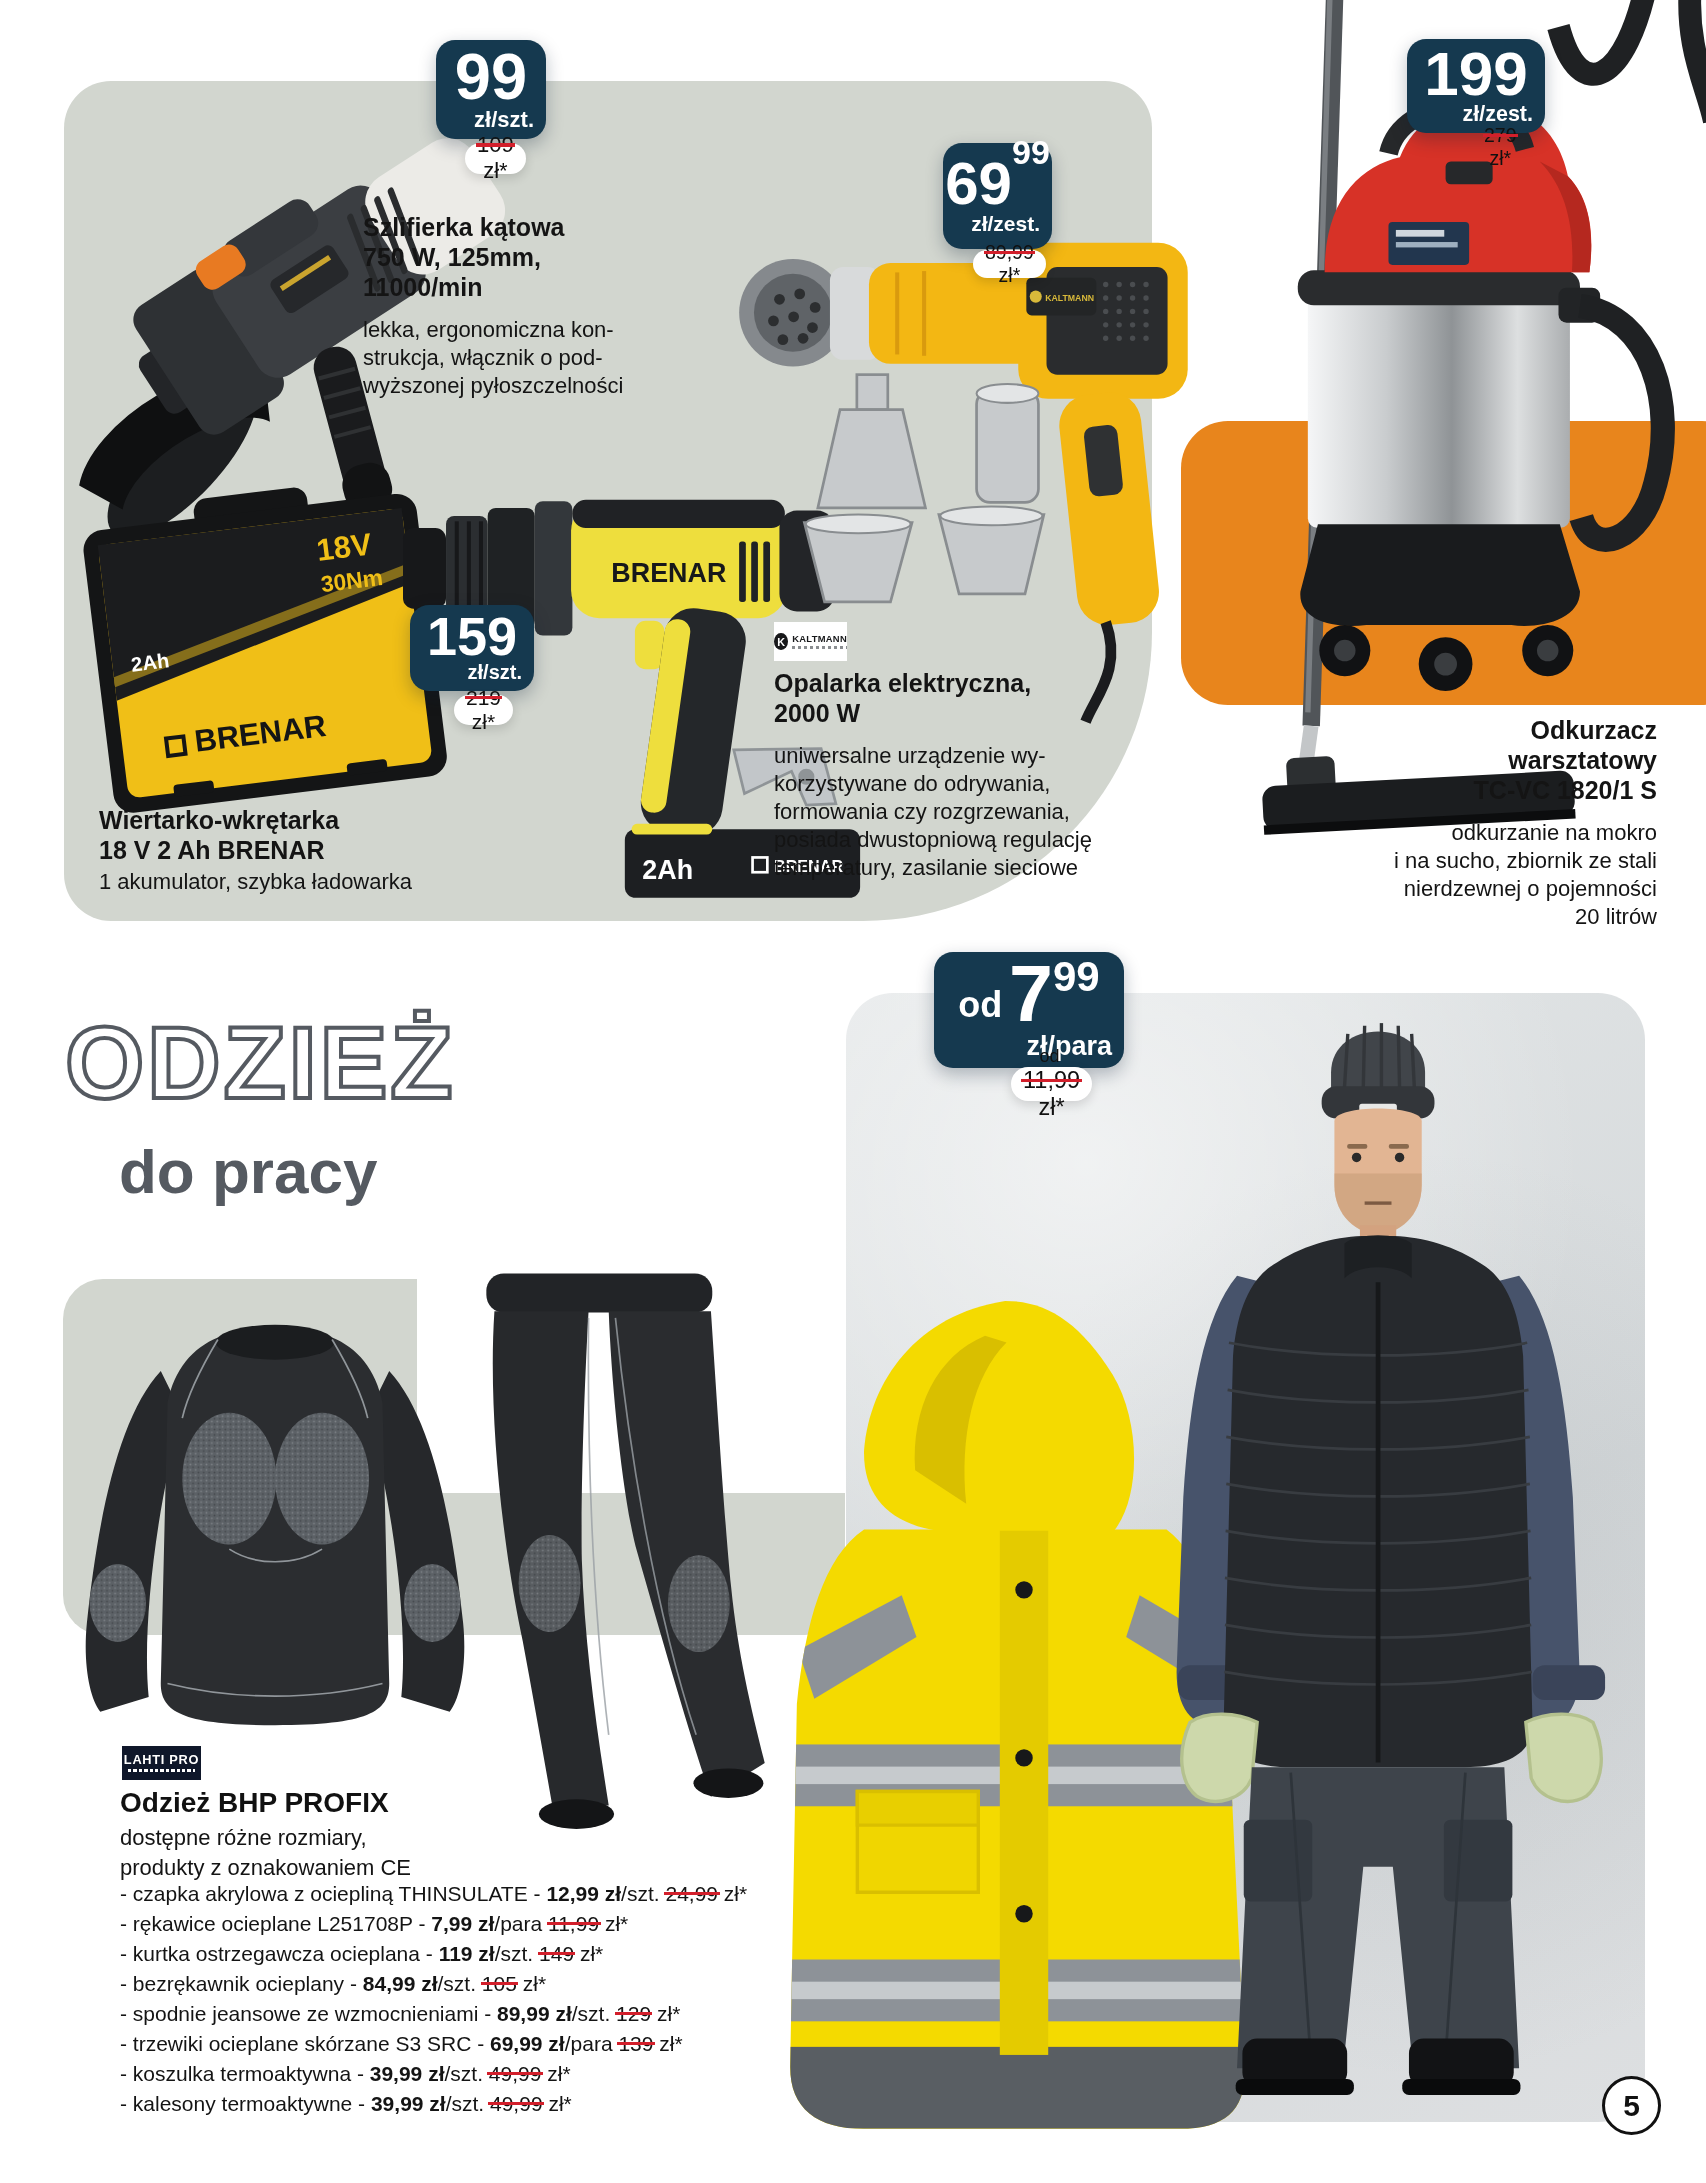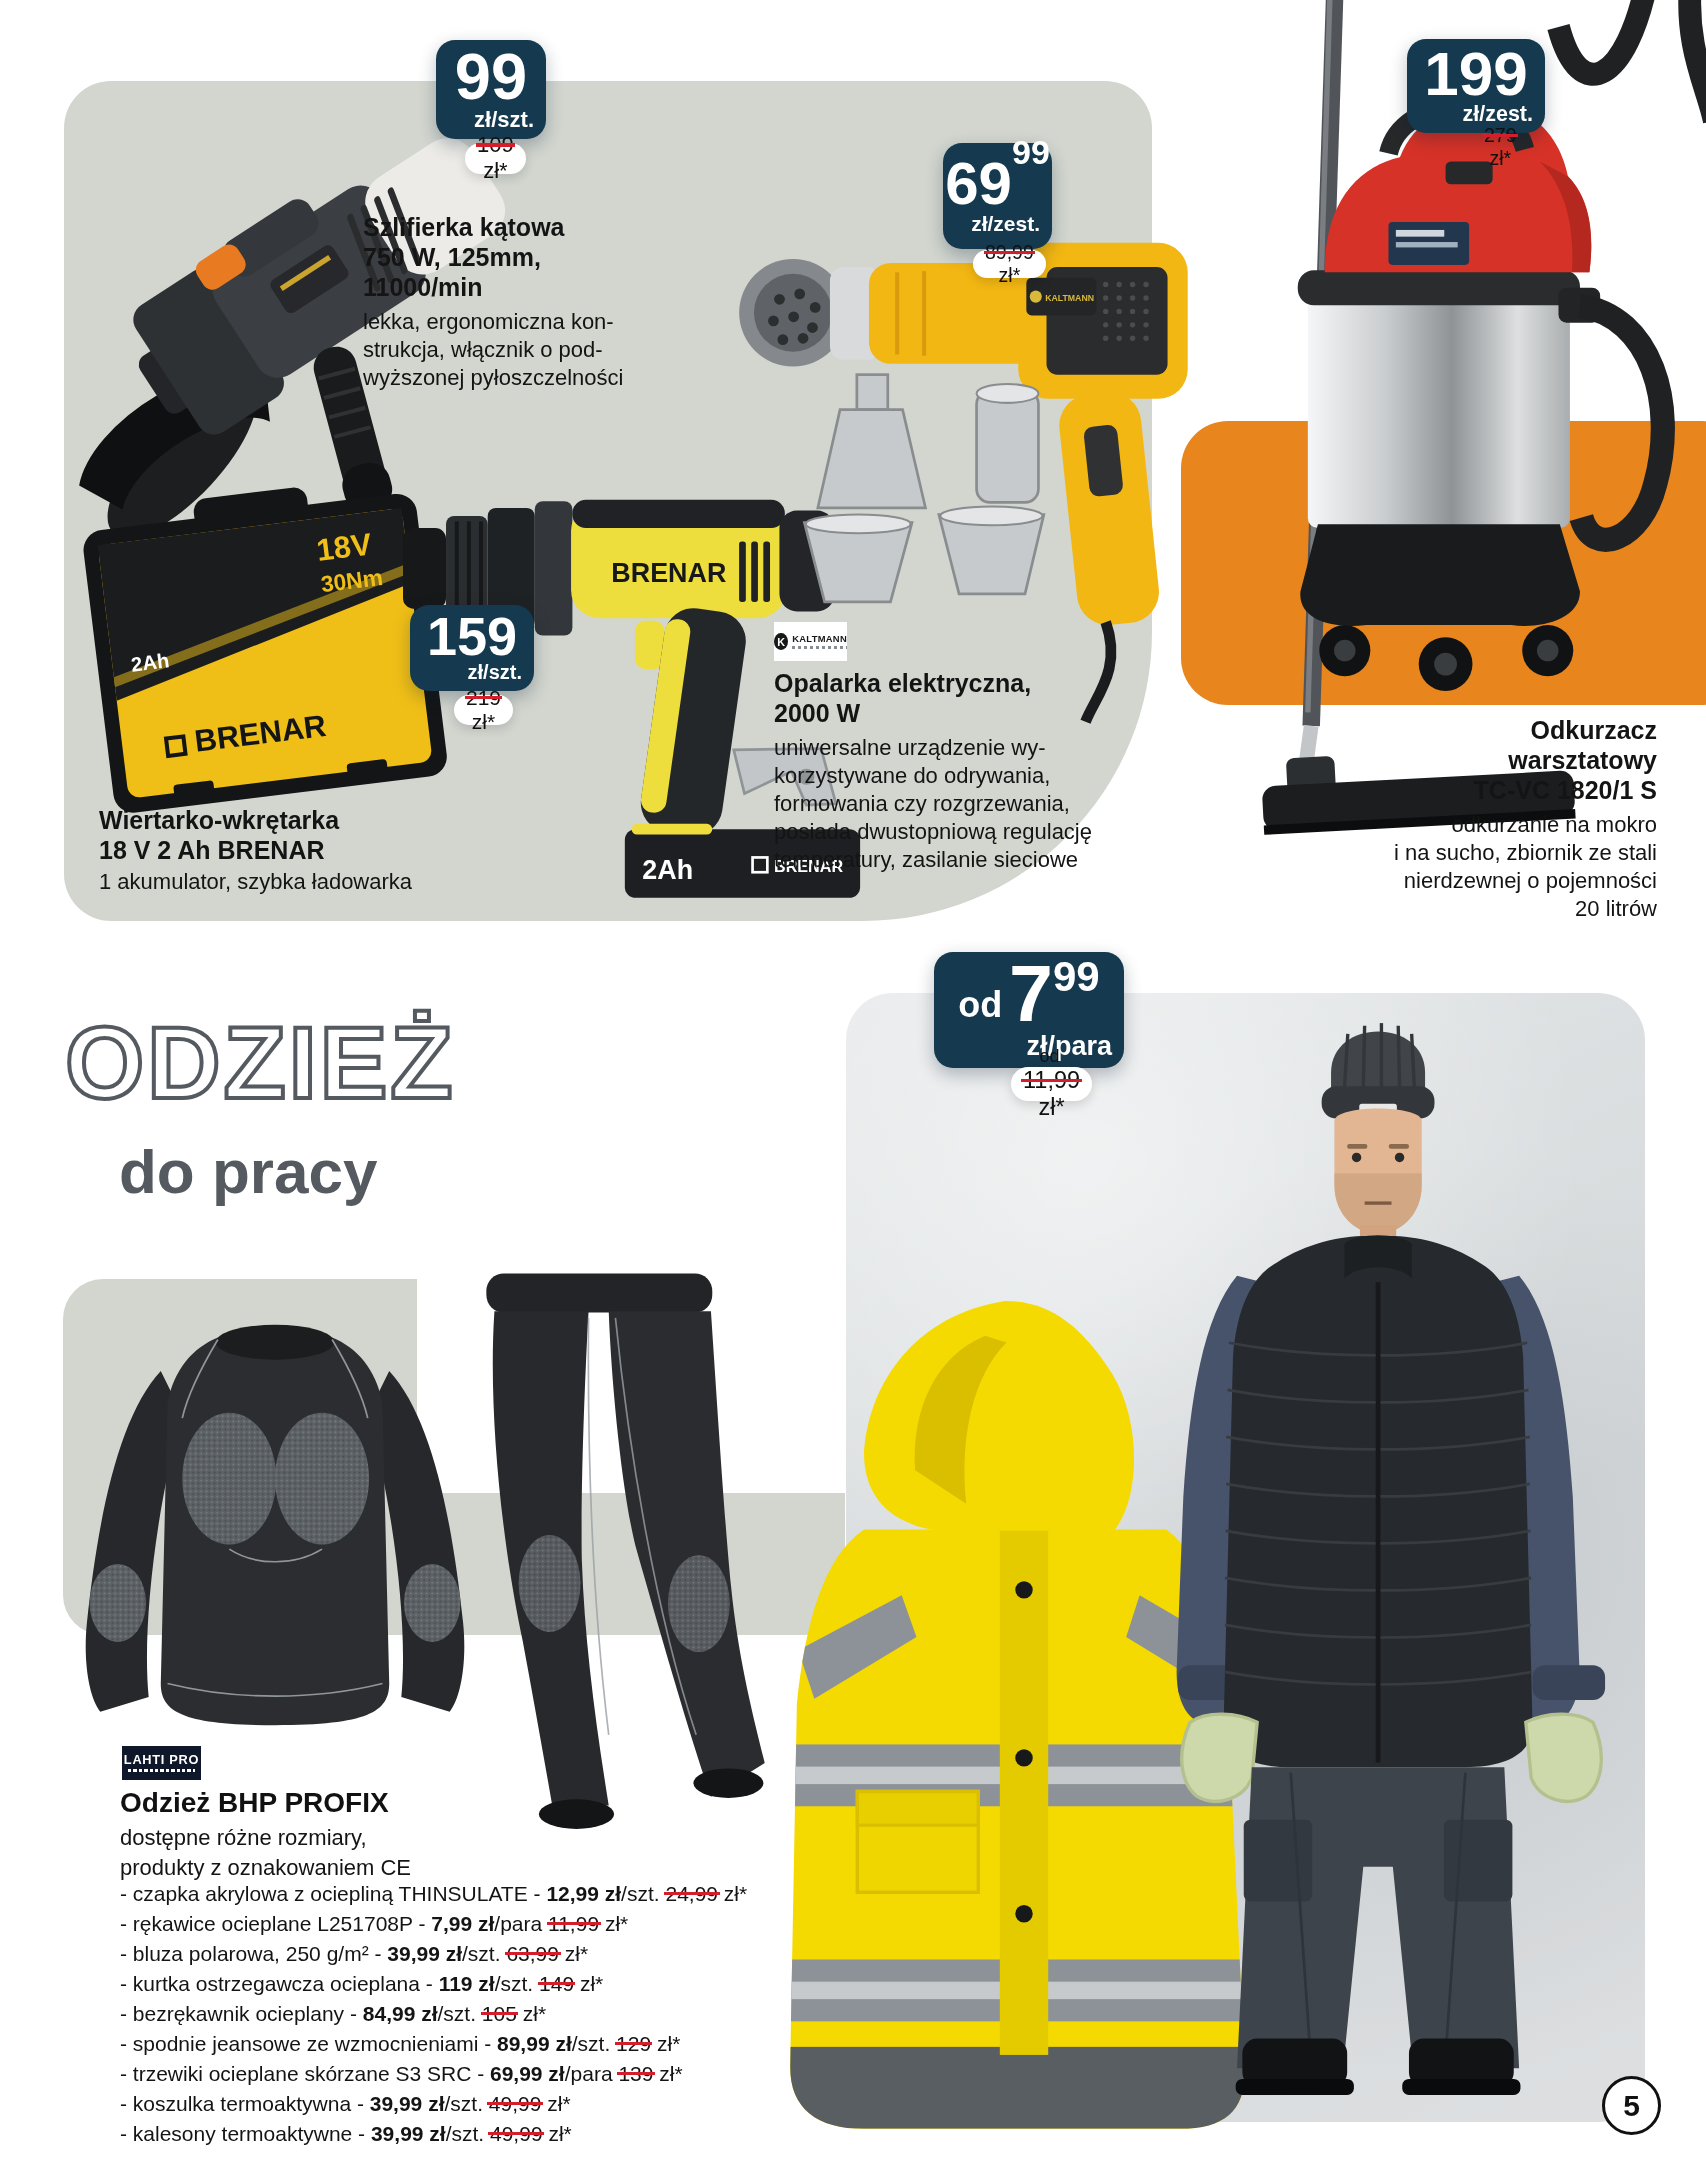--- a/index.html
+++ b/index.html
@@ -42,21 +42,21 @@
   .p2{left:973px;top:250px;height:25.5px;font-size:19.5px;}
   .p3{left:1472px;top:133px;height:25.5px;font-size:19.5px;background:transparent;box-shadow:none;}
   .p4{left:454px;top:695px;height:27px;font-size:21px;}
   .p5{left:1011px;top:1067px;height:31px;font-size:23.5px;}
   .p5 .pref{font-size:18px;margin-right:4px;}
   .strike{position:relative;display:inline-block;}
   .strike::after{content:"";position:absolute;left:-3%;right:-3%;top:50%;height:3.4px;margin-top:-2px;background:#d21f2b;}
   
   .tblock{position:absolute;color:#141414;}
   .ttl div{font-weight:bold;font-size:25px;line-height:30px;}
-  .desc{margin-top:6px;}
+  .desc{margin-top:14px;}
   .desc div{font-size:22px;line-height:28px;}
   .t1{left:363px;top:212px;}
   .t2{left:99px;top:805px;}
   .t3{left:774px;top:668px;}
   .t4{right:50px;top:715px;text-align:right;}
   
   .kaltmann{left:774px;top:622px;width:73px;height:39px;background:#fff;display:flex;align-items:center;
     justify-content:center;gap:4px;}
   .kaltmann .kc{width:17.5px;height:17.5px;border-radius:50%;background:#17181a;color:#fff;font-size:10.8px;
     font-weight:bold;display:flex;align-items:center;justify-content:center;}
@@ -524,21 +524,20 @@
   <div class="abs cl-head">Odzież BHP PROFIX</div>
 
   <div class="abs cl-sub">
     <div>dostępne różne rozmiary,</div>
     <div>produkty z oznakowaniem CE</div>
   </div>
 
   <div class="abs cl-list">
     <div><span>- czapka akrylowa z ociepliną THINSULATE - </span><b>12,99 zł</b><span>/szt. </span><span class="strike">24,99</span><span> zł*</span></div>
     <div><span>- rękawice ocieplane L251708P - </span><b>7,99 zł</b><span>/para </span><span class="strike">11,99</span><span> zł*</span></div>
-    <div><span>- bluza polarowa, 250 g/m² - </span><b>39,99 zł</b><span>/szt. </span><span class="strike">63,99</span><span> zł*</span></div>
     <div><span>- kurtka ostrzegawcza ocieplana - </span><b>119 zł</b><span>/szt. </span><span class="strike">149</span><span> zł*</span></div>
     <div><span>- bezrękawnik ocieplany - </span><b>84,99 zł</b><span>/szt. </span><span class="strike">105</span><span> zł*</span></div>
     <div><span>- spodnie jeansowe ze wzmocnieniami - </span><b>89,99 zł</b><span>/szt. </span><span class="strike">129</span><span> zł*</span></div>
     <div><span>- trzewiki ocieplane skórzane S3 SRC - </span><b>69,99 zł</b><span>/para </span><span class="strike">139</span><span> zł*</span></div>
     <div><span>- koszulka termoaktywna - </span><b>39,99 zł</b><span>/szt. </span><span class="strike">49,99</span><span> zł*</span></div>
     <div><span>- kalesony termoaktywne - </span><b>39,99 zł</b><span>/szt. </span><span class="strike">49,99</span><span> zł*</span></div>
   </div>
 
   <div class="abs page-circle">
     <span>5</span>

